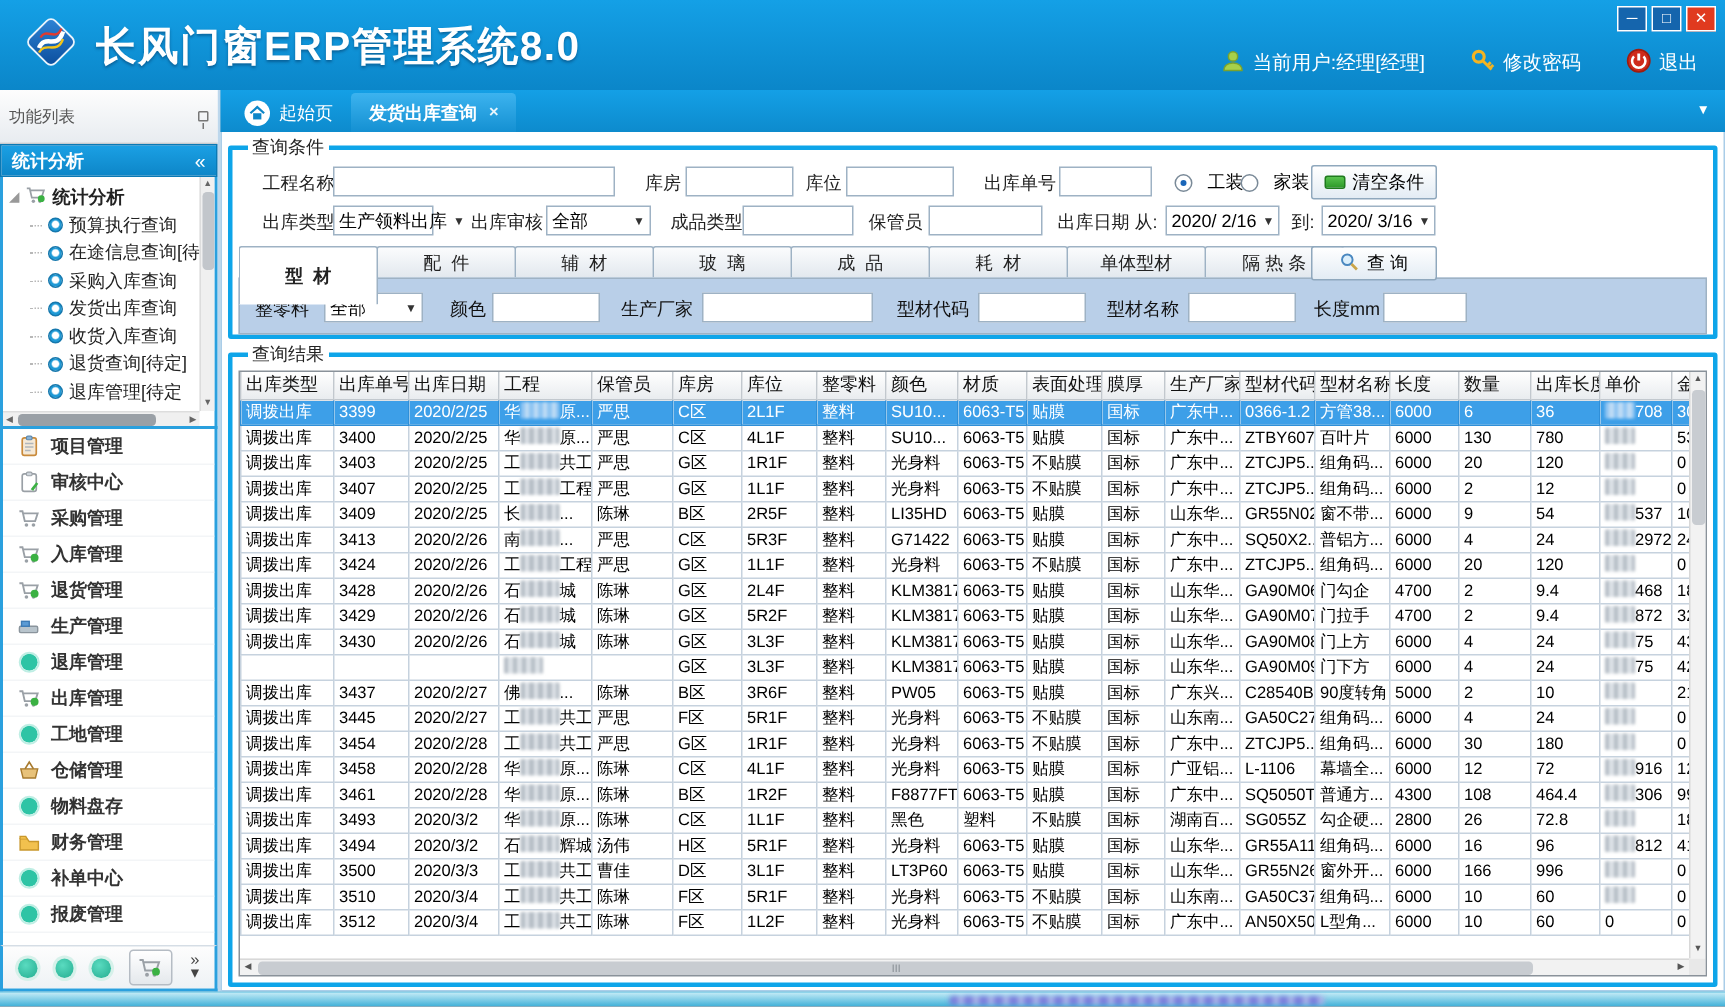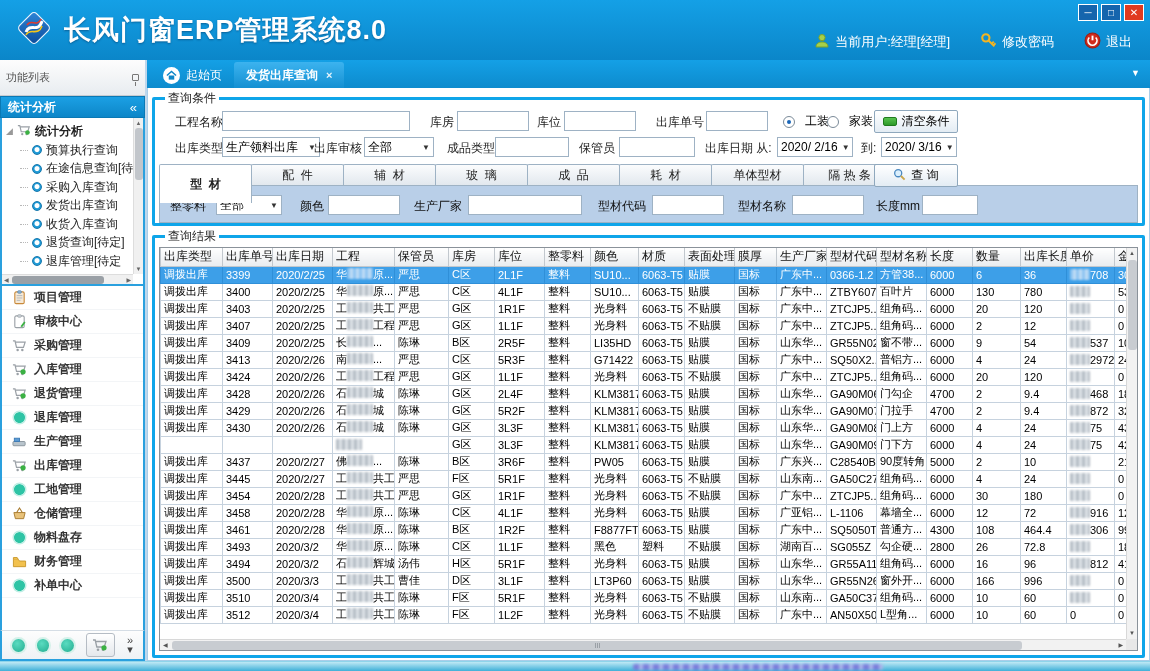--- a/index.html
+++ b/index.html
@@ -295,34 +295,34 @@
                 <circle cx="6" cy="12.8" r="1.3" fill="#9aa0a6"></circle>
                 <circle cx="11" cy="12.8" r="1.3" fill="#9aa0a6"></circle>
                 <circle cx="11.8" cy="10.5" r="2.8" fill="#3bb143"></circle>
               </svg>
             </span>
             <span>退货管理</span>
           </div>
           <div class="acc-item">
             <span class="ic">
               <svg width="15" height="15" viewBox="0 0 16 16">
+                <rect x="1" y="8" width="13" height="4.5" rx="1" fill="#b8c4cc" stroke="#8a949c"></rect>
+                <rect x="2.5" y="4.5" width="5.5" height="3.5" fill="#5b9bd5" stroke="#3d7bb5"></rect>
+              </svg>
+            </span>
+            <span>生产管理</span>
+          </div>
+          <div class="acc-item">
+            <span class="ic">
+              <svg width="15" height="15" viewBox="0 0 16 16">
                 <circle cx="8" cy="8" r="6" fill="#2ec4a5"></circle>
                 <circle cx="8" cy="8" r="6.8" fill="none" stroke="#bfeee4" stroke-width="1.4"></circle>
               </svg>
             </span>
             <span>退库管理</span>
-          </div>
-          <div class="acc-item">
-            <span class="ic">
-              <svg width="15" height="15" viewBox="0 0 16 16">
-                <rect x="1" y="8" width="13" height="4.5" rx="1" fill="#b8c4cc" stroke="#8a949c"></rect>
-                <rect x="2.5" y="4.5" width="5.5" height="3.5" fill="#5b9bd5" stroke="#3d7bb5"></rect>
-              </svg>
-            </span>
-            <span>生产管理</span>
           </div>
           <div class="acc-item">
             <span class="ic">
               <svg width="15" height="15" viewBox="0 0 16 16">
                 <path d="M1 3h2.2l1.6 7h7.4l1.8-5.5H4" fill="none" stroke="#9aa0a6" stroke-width="1.3"></path>
                 <circle cx="6" cy="12.8" r="1.3" fill="#9aa0a6"></circle>
                 <circle cx="11" cy="12.8" r="1.3" fill="#9aa0a6"></circle>
                 <circle cx="11.8" cy="10.5" r="2.8" fill="#3bb143"></circle>
               </svg>
             </span>
@@ -365,20 +365,29 @@
             <span>财务管理</span>
           </div>
           <div class="acc-item">
             <span class="ic">
               <svg width="15" height="15" viewBox="0 0 16 16">
                 <circle cx="8" cy="8" r="6" fill="#2ec4a5"></circle>
                 <circle cx="8" cy="8" r="6.8" fill="none" stroke="#bfeee4" stroke-width="1.4"></circle>
               </svg>
             </span>
             <span>补单中心</span>
+          </div>
+          <div class="acc-item">
+            <span class="ic">
+              <svg width="15" height="15" viewBox="0 0 16 16">
+                <circle cx="8" cy="8" r="6" fill="#2ec4a5"></circle>
+                <circle cx="8" cy="8" r="6.8" fill="none" stroke="#bfeee4" stroke-width="1.4"></circle>
+              </svg>
+            </span>
+            <span>报废管理</span>
           </div>
         </div>
       <div class="sidebottom">
         <span class="mini-dot"></span>
         <span class="mini-dot"></span>
         <span class="mini-dot"></span>
         <span class="cartbtn">
           <svg width="16" height="16" viewBox="0 0 16 16">
               <path d="M1 3h2.2l1.6 7h7.4l1.8-5.5H4" fill="none" stroke="#9aa0a6" stroke-width="1.3"></path>
               <circle cx="6" cy="12.8" r="1.3" fill="#9aa0a6"></circle>
@@ -431,21 +440,21 @@
               <span>家装</span>
             </span>
             <button class="qbtn" style="top:1px">
               <span class="gicon"></span>
               <span>清空条件</span>
             </button>
           </div>
 
           <div class="frow">
             <span class="lbl" style="left:16px">出库类型</span>
-            <span class="sel-box" style="left:63px;width:98px">
+            <span class="sel-box" style="left:63px;width:67px">
               <span>生产领料出库</span>
                 <span class="car">▼</span>
             </span>
             <span class="lbl" style="left:155px">出库审核</span>
             <span class="sel-box" style="left:205px;width:70px">
               <span>全部</span>
                 <span class="car">▼</span>
             </span>
             <span class="lbl" style="left:288px">成品类型</span>
             <input class="tin" style="left: 336px; width: 74px;">

